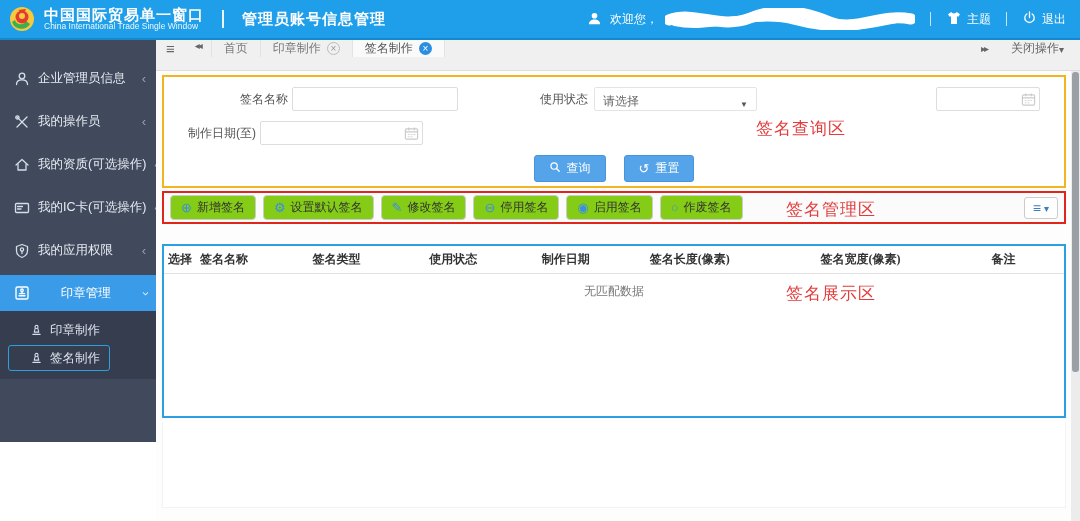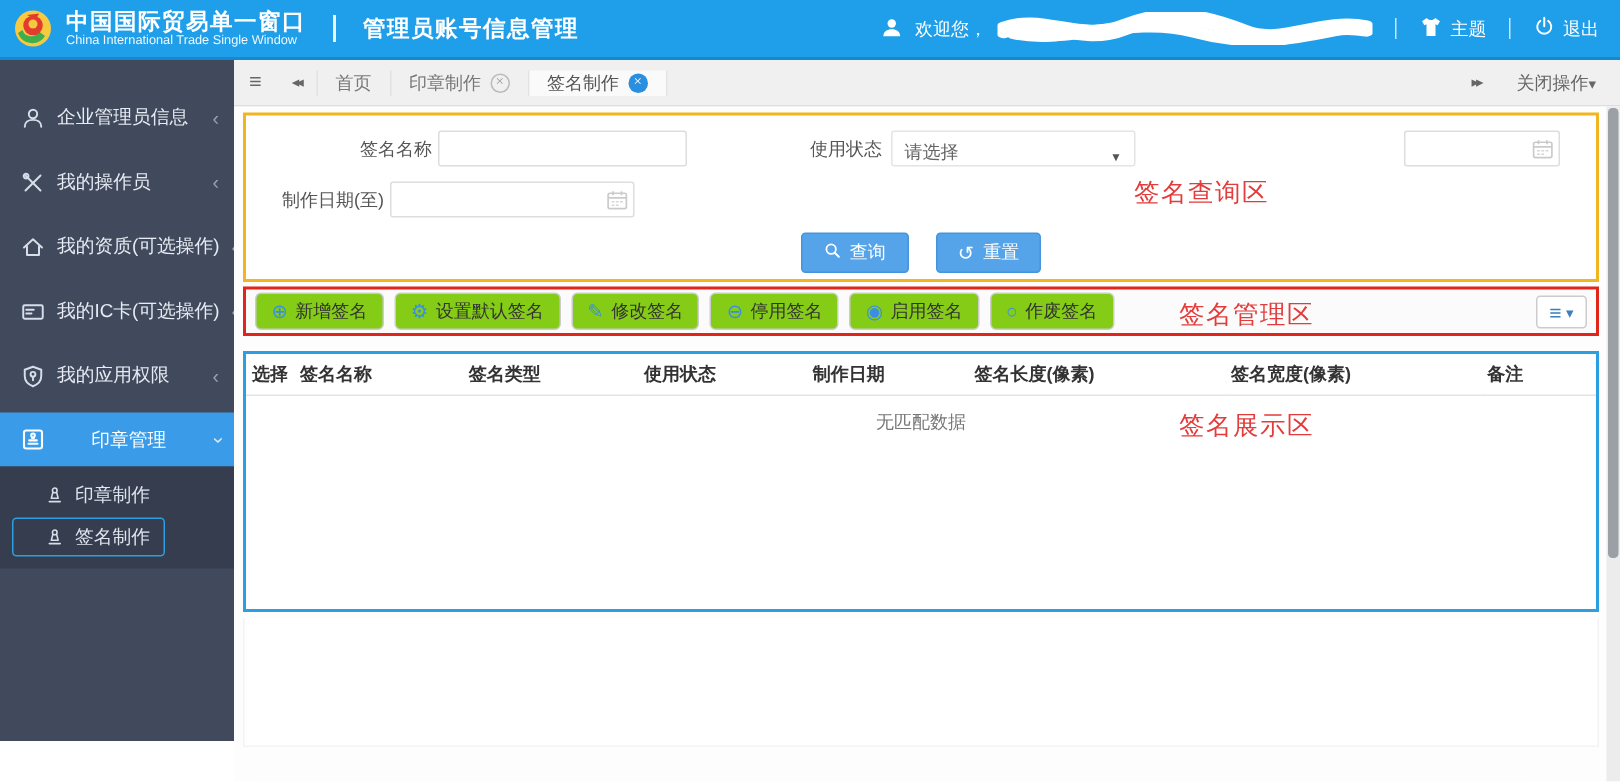--- a/index.html
+++ b/index.html
@@ -17,42 +17,42 @@
   .brand-cn { font-size:15px; font-weight:bold; letter-spacing:1px; }
   .brand-en { font-size:8.5px; opacity:.92; }
   .vsep { width:2px; height:18px; background:rgba(255,255,255,.9); margin:0 10px; }
   .page-title { font-size:15px; font-weight:bold; letter-spacing:1px; }
   .top-right { display:flex; align-items:center; gap:7px; font-size:12px; }
   .vsep2 { width:1px; height:14px; background:rgba(255,255,255,.75); margin:0 8px; }
   .top-link { display:flex; align-items:center; gap:5px; cursor:pointer; }
   .scribble { position:relative; width:250px; height:22px; display:inline-block; }
 
   
-  .sidebar { position:absolute; top:40px; left:0; width:156px; height:454px;
+  .sidebar { position:absolute; top:40px; left:0; width:156px; height:402px;
     background:#414a5c; color:#e7ebf3; font-size:12.5px; }
   .nav-item { height:43px; display:flex; align-items:center; gap:8px;
     padding:0 10px 0 14px; cursor:pointer; }
   .nav-item .lbl { flex:1; white-space:nowrap; }
   .nav-item .chev { color:#98a1b3; font-size:13px; }
   .nav-item.active { background:#3a9ce8; color:#fff; height:36px; margin-top:3px;text-align:center; }
   .nav-item.active .chev { color:#dcebfb; display:inline-block; transform:rotate(-90deg); }
   .submenu { background:#353d4f; padding:6px 0 8px 0; }
   .sub-item { height:26px; display:flex; align-items:center; gap:7px;
     padding:0 8px 0 30px; cursor:pointer; color:#dfe4ee; }
   .sub-item.selected { border:1px solid #2b9fe2; border-radius:3px;
     margin:2px 46px 0 8px; padding-left:21px; }
   .nav-ic { width:16px; height:16px; flex:0 0 16px; }
   .sub-ic { width:13px; height:13px; flex:0 0 13px; }
 
   
   .main { position:absolute; top:40px; left:156px; width:924px; height:481px; background:#fff; }
 
   
   .tabbar { height:31px; background:#f0f0f0; border-bottom:1px solid #ddd;
-    display:flex; align-items:center; font-size:12px; color:#777;font-family:Liberation Serif, serif; }
+    display:flex; align-items:flex-start; font-size:12px; color:#777; }
   .tb-btn { display:flex; align-items:center; padding:0 10px; cursor:pointer; color:#666; }
   .ic-menu::before { content:"\2261"; font-size:15px; font-weight:bold; }
   .ic-dleft::before { content:"\25C2\25C2"; font-size:10px; letter-spacing:-2px; }
   .ic-dright::before { content:"\25B8\25B8"; font-size:10px; letter-spacing:-2px; }
   .tab { display:flex; align-items:center; gap:6px; padding:0 12px;
     border-right:1px solid #e2e2e2; cursor:pointer; }
   .tab:first-of-type { border-left:1px solid #e2e2e2; }
   .tab.active { background:#fafafa; color:#555; }
   .tab-close { width:13px; height:13px; border-radius:50%; display:flex;
     align-items:center; justify-content:center; }
@@ -95,21 +95,21 @@
   .ic-gear::before { content:"\2699"; }
   .ic-pencil::before { content:"\270E"; }
   .ic-minusc::before { content:"\2296"; }
   .ic-dotc::before { content:"\25C9"; }
   .ic-circ::before { content:"\25CB"; }
   .list-btn { margin-left:auto; display:flex; align-items:center; gap:3px; background:#fff;
     border:1px solid #ccc; border-radius:3px; padding:2px 8px; color:#3a7fc1; cursor:pointer; }
   .ic-list::before { content:"\2261"; font-size:14px; font-weight:bold; }
 
   
-  .table-box { position:relative; margin-top:10px; height:174px; border:2px solid #2b9fe2; background:#fff; }
+  .table-box { position:relative; margin-top:20px; height:174px; border:2px solid #2b9fe2; background:#fff;font-family:Liberation Serif, serif; }
   table.grid { width:100%; border-collapse:collapse; font-size:12px; color:#333; }
   table.grid th { text-align:left; font-weight:bold; padding:5px 4px; border-bottom:1px solid #e3e3e3; white-space:nowrap; }
   table.grid td.empty { text-align:center; color:#777; padding:9px 0 6px 0; font-weight:normal; }
 
   .bottom-strip { margin-top:4px; height:86px; background:#fff; border:1px solid #f3f3f3; border-top:none; }
 
   
   .s { stroke:#d7dde9; stroke-width:1.3; fill:none; stroke-linecap:round; stroke-linejoin:round; }
   .sw { stroke:#fff; stroke-width:1.4; fill:none; stroke-linecap:round; stroke-linejoin:round; }
 </style>

